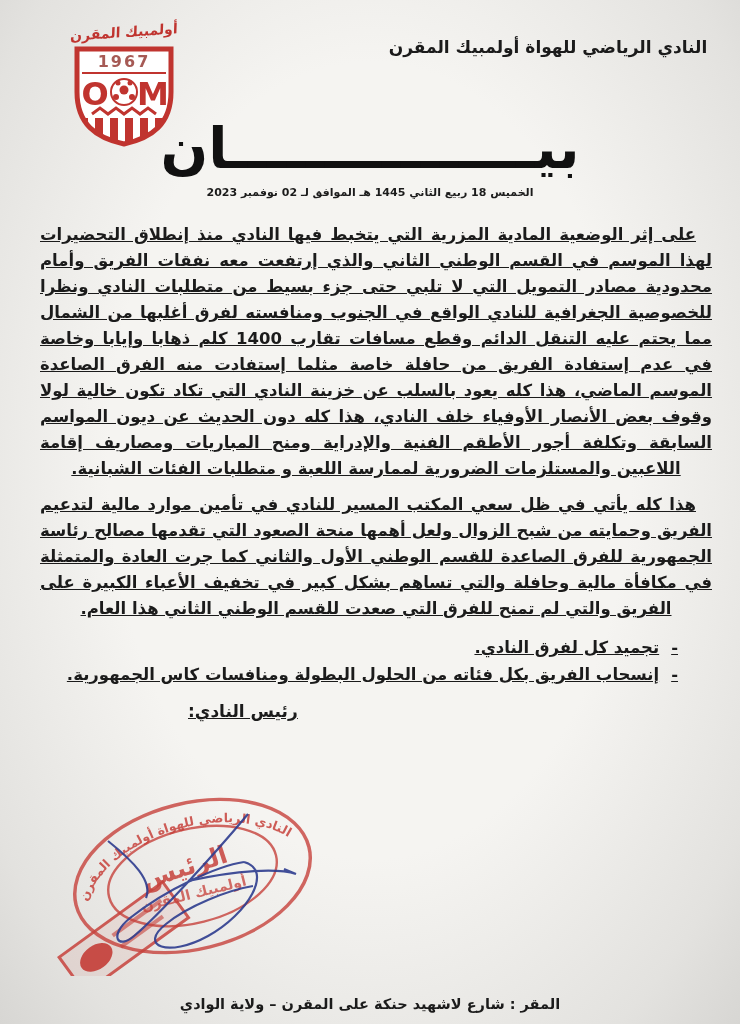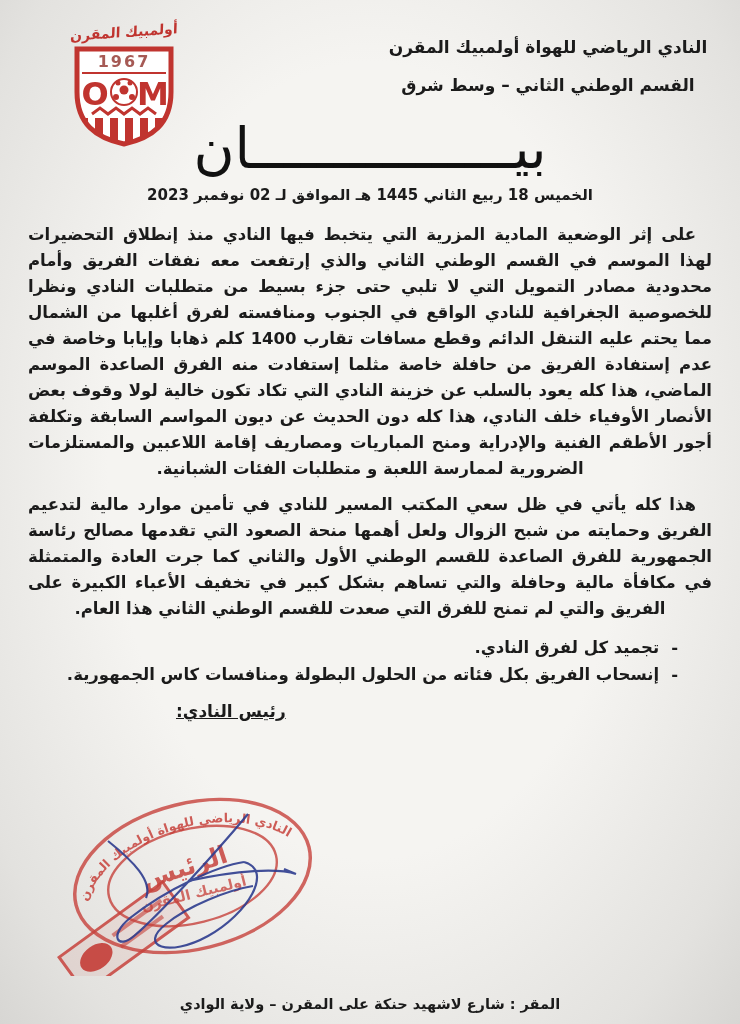--- a/index.html
+++ b/index.html
@@ -15,30 +15,30 @@
     transform:rotate(-4deg) skewX(-6deg);margin-bottom:2px;white-space:nowrap;
   }
   
   .hdr{
     position:absolute;right:22px;top:28px;width:340px;direction:rtl;
     text-align:center;font-weight:bold;font-size:17px;line-height:38px;
   }
   
   .title{
     position:absolute;top:116px;left:0;width:100%;text-align:center;
-    direction:rtl;font-size:56px;font-weight:normal;color:#111;
+    direction:rtl;font-size:56px;font-weight:bold;color:#111;
   }
   .dateline{
     position:absolute;top:186px;left:0;width:100%;text-align:center;
-    direction:rtl;font-size:15px;font-weight:bold;
+    direction:rtl;font-size:11px;font-weight:bold;
   }
   
   .body{
-    position:absolute;top:222px;left:28px;right:28px;direction:rtl;
-    font-size:16.5px;font-weight:bold;line-height:26px;
+    position:absolute;top:222px;left:40px;right:28px;direction:rtl;
+    font-size:16.5px;font-weight:bold;line-height:26px;text-decoration:underline;
   }
   .body p{
     margin:0 0 10px;text-indent:16px;
     text-align:justify;text-align-last:center;-moz-text-align-last:center;
   }
   .decisions{padding:2px 34px 4px 0;margin-bottom:6px;}
   .decision{display:flex;gap:12px;line-height:27px;}
   .decision .dash{flex:0 0 auto;}
   .sig-label{
     direction:rtl;text-align:left;padding-left:148px;
@@ -87,21 +87,20 @@
         <rect x="57" y="76" width="8" height="30" fill="#c0342f"></rect>
         <rect x="72" y="76" width="8" height="30" fill="#c0342f"></rect>
         <rect x="87" y="76" width="8" height="30" fill="#c0342f"></rect>
         <path d="M36,94 L56,106 L76,94 L76,110 L36,110 Z" fill="#c0342f"></path>
       </g>
     </svg>
   </div>
 
   <div class="hdr">
     <div>النادي الرياضي للهواة أولمبيك المقرن</div>
-    <div>القسم الوطني الثاني – وسط شرق</div>
   </div>
 
   <div class="title">بيــــــــــــــــان</div>
   <div class="dateline">الخميس 18 ربيع الثاني 1445 هـ الموافق لـ 02 نوفمبر 2023</div>
 
   <div class="body">
     <p>على إثر الوضعية المادية المزرية التي يتخبط فيها النادي منذ إنطلاق التحضيرات لهذا الموسم في القسم الوطني الثاني والذي إرتفعت معه نفقات الفريق وأمام محدودية مصادر التمويل التي لا تلبي حتى جزء بسيط من متطلبات النادي ونظرا للخصوصية الجغرافية للنادي الواقع في الجنوب ومنافسته لفرق أغلبها من الشمال مما يحتم عليه التنقل الدائم وقطع مسافات تقارب 1400 كلم ذهابا وإيابا وخاصة في عدم إستفادة الفريق من حافلة خاصة مثلما إستفادت منه الفرق الصاعدة الموسم الماضي، هذا كله يعود بالسلب عن خزينة النادي التي تكاد تكون خالية لولا وقوف بعض الأنصار الأوفياء خلف النادي، هذا كله دون الحديث عن ديون المواسم السابقة وتكلفة أجور الأطقم الفنية والإدراية ومنح المباريات ومصاريف إقامة اللاعبين والمستلزمات الضرورية لممارسة اللعبة و متطلبات الفئات الشبانية.</p>
     <p>هذا كله يأتي في ظل سعي المكتب المسير للنادي في تأمين موارد مالية لتدعيم الفريق وحمايته من شبح الزوال ولعل أهمها منحة الصعود التي تقدمها مصالح رئاسة الجمهورية للفرق الصاعدة للقسم الوطني الأول والثاني كما جرت العادة والمتمثلة في مكافأة مالية وحافلة والتي تساهم بشكل كبير في تخفيف الأعباء الكبيرة على الفريق والتي لم تمنح للفرق التي صعدت للقسم الوطني الثاني هذا العام.</p>
 
     <div class="decisions">

